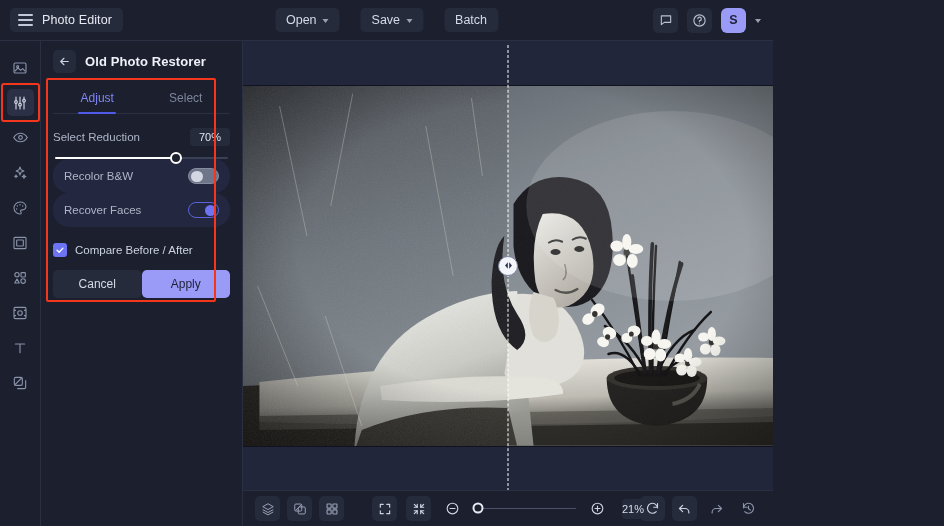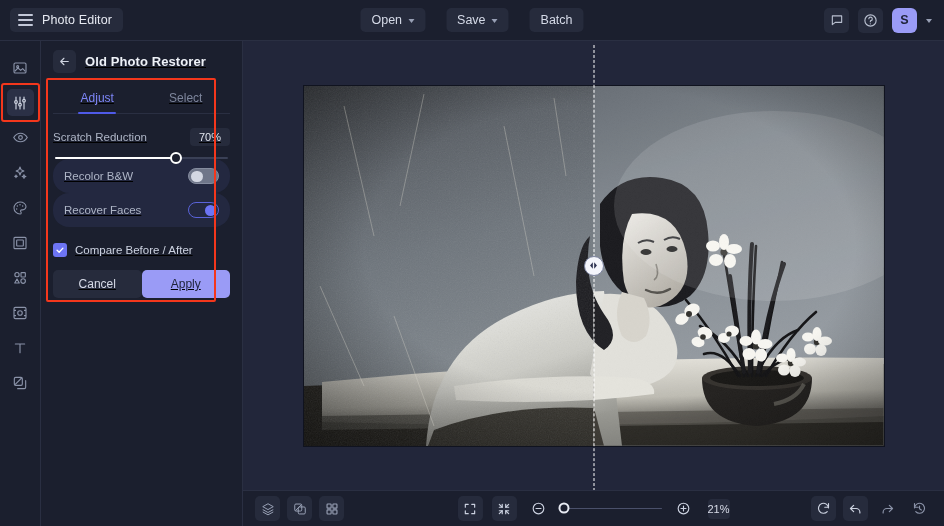--- a/index.html
+++ b/index.html
@@ -2,21 +2,21 @@
 <html><head>
 <meta charset="utf-8">
 <style>
   * { box-sizing: border-box; margin: 0; padding: 0; }
   html, body {
     width: 944px; height: 526px;
     background: #1b1f2e;
     font-family: "Liberation Sans", sans-serif;
     overflow: hidden;
   }
-  .app { position: relative; width: 944px; height: 526px; display: flex; flex-direction: column; }
+  .app { position: relative; width: 773px; height: 526px; display: flex; flex-direction: column; }
 
   
   .topbar {
     height: 41px; flex: 0 0 41px;
     background: #1b1f2e;
     border-bottom: 1px solid #2a2f42;
     display: flex; align-items: center;
     position: relative;
   }
   .brand {
@@ -51,21 +51,21 @@
     width: 25px; height: 25px; border-radius: 5px; background: #262b3c;
     display: flex; align-items: center; justify-content: center; cursor: pointer;
   }
   .avatar {
     width: 25px; height: 25px; border-radius: 6px; background: #9a9bf6;
     display: flex; align-items: center; justify-content: center;
     color: #20243a; font-size: 12.5px; font-weight: bold; cursor: pointer;
   }
 
   
-  .body { flex: 1; display: flex; min-height: 0; text-decoration: underline; }
+  .body { flex: 1; display: flex; min-height: 0; }
 
   
   .rail {
     width: 41px; flex: 0 0 41px; background: #1b1f2e;
     border-right: 1px solid #2a2f42;
     display: flex; flex-direction: column; align-items: center;
     padding-top: 13px; gap: 8px;
   }
   .rail-item {
     width: 27px; height: 27px; border-radius: 5px;
@@ -354,21 +354,21 @@
         </div>
         <div class="panel-title">Old Photo Restorer</div>
       </div>
 
       <div class="tabs">
         <div class="tab active">Adjust</div>
         <div class="tab">Select</div>
       </div>
 
       <div class="slider-row">
-        <span class="slider-label">Scratch Reduction</span>
+        <span class="slider-label">Select Reduction</span>
         <span class="value-pill">70%</span>
       </div>
       <div class="slider-track">
         <div class="slider-fill" id="sliderFill" style="width: 70%;"></div>
         <div class="slider-thumb" id="sliderThumb" style="left: 70%;"></div>
       </div>
 
       <div class="toggle-row">
         <span class="toggle-label">Recolor B&amp;W</span>
         <div class="switch" id="sw0">

